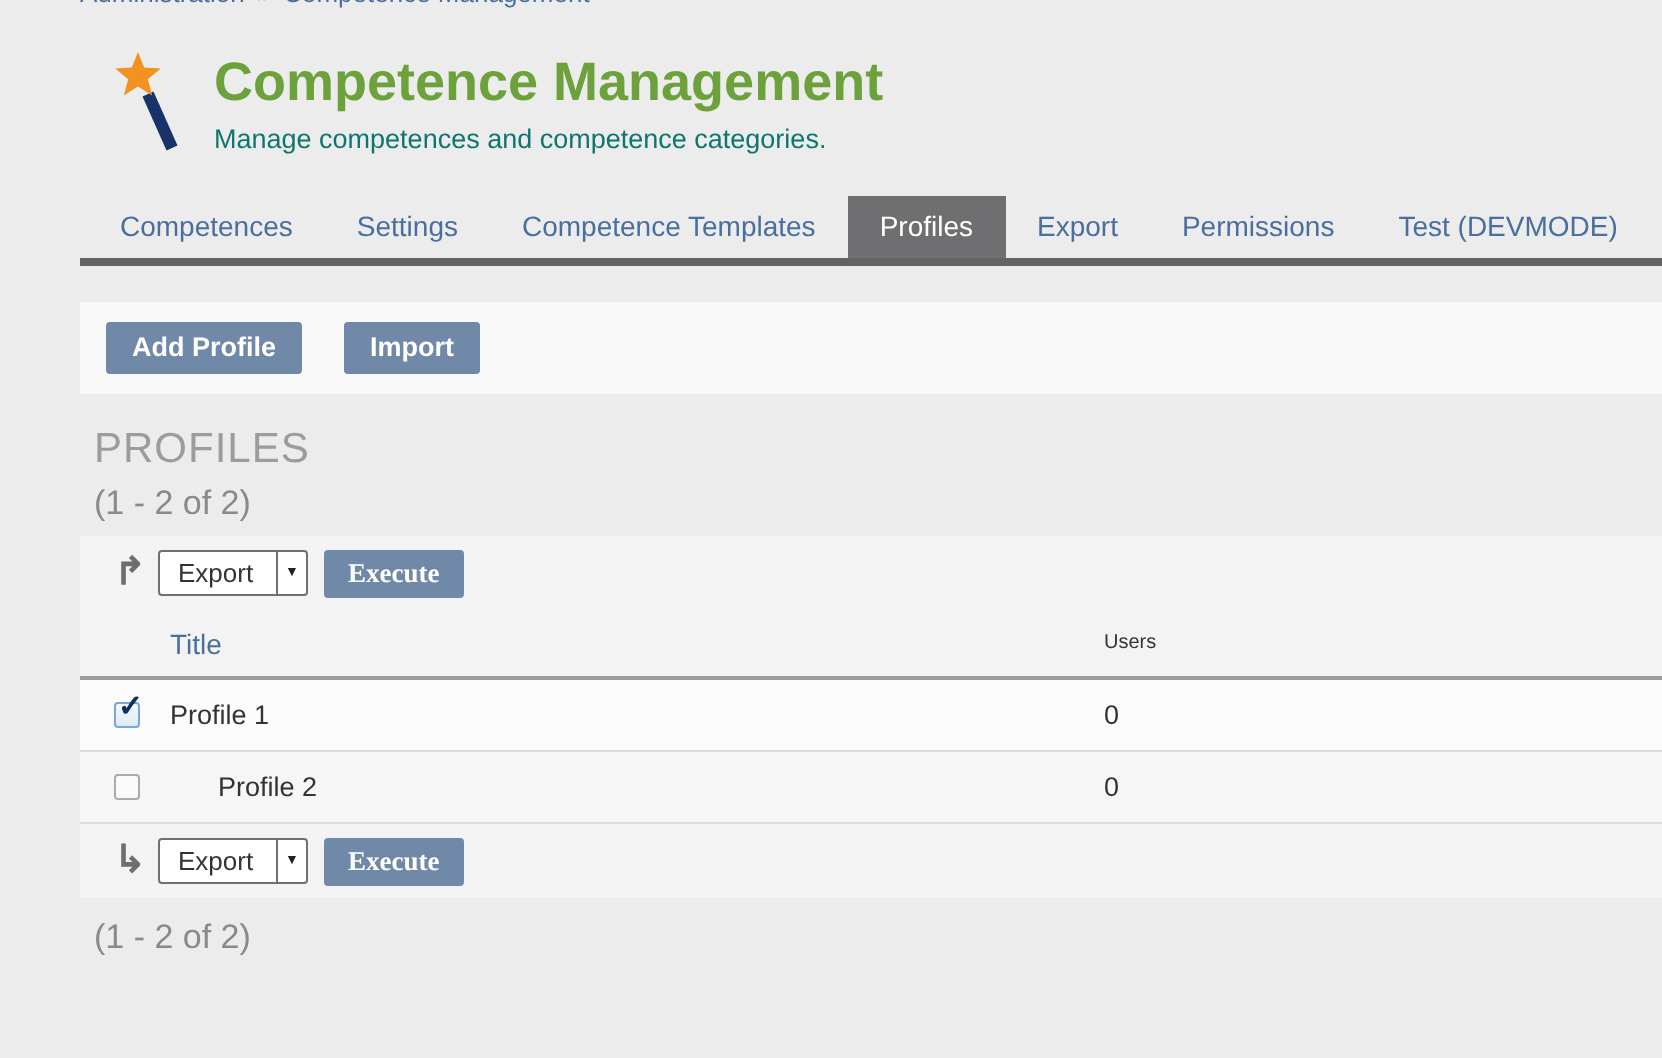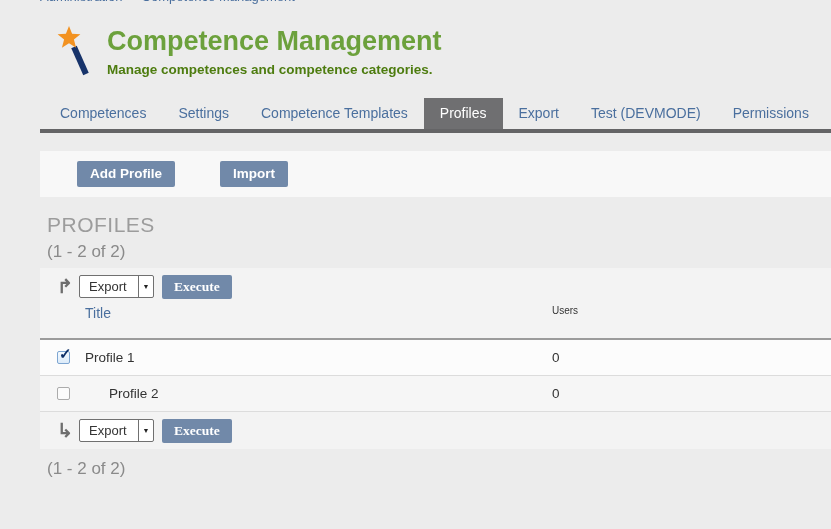--- a/index.html
+++ b/index.html
@@ -16,52 +16,52 @@
   .crumb-clip { position:absolute; top:0; left:40px; height:5px; overflow:hidden; width:400px; }
   .crumb-inner { position:relative; top:-11px; font-size:13px; line-height:16px; }
   .crumb-link { color:#4a6f9e; cursor:pointer; }
   .crumb-sep { color:#8a8a8a; padding:0 6px; }
 
   
   .page-header { display:flex; margin:26px 0 0 56px; }
   .wand { width:38px; height:52px; flex:0 0 auto; }
   .header-text { margin-left:13px; }
   .page-title { font-size:27px; font-weight:600; color:#6ca13c; line-height:1.15; }
-  .page-sub { font-size:13.5px; color:#4d7c0f; margin-top:5px;font-weight:bold; }
+  .page-sub { font-size:13.5px; color:#0f766e; margin-top:5px; }
 
   
   .tabbar { margin-top:20px; }
   .tabs-row { display:flex; margin-left:44px; }
   .tab { font-size:14px; color:#4a6f9e; padding:7px 16px 8px; cursor:pointer; white-space:nowrap; }
   .tab.active { background:#6f6f71; color:#fff; }
   .tab-underline { height:4px; background:#646466; margin-left:40px; }
 
   
   .action-band { margin:18px 0 0 40px; background:#f8f8f8; padding:10px 0 10px 13px; display:flex; gap:21px; }
   .btn {
     background:#7189a9; color:#fff; border:none; border-radius:2px;
     font-family:"Liberation Sans", sans-serif;
-    font-size:13.5px; font-weight:600; padding:5px 13px; cursor:pointer; line-height:1.2;margin-left:24px;
+    font-size:13.5px; font-weight:600; padding:5px 13px; cursor:pointer; line-height:1.2;
   }
 
   
   .section-head { margin:16px 0 0 47px; }
   .section-title { font-size:21px; font-weight:400; color:#9c9c9c; letter-spacing:0.5px; }
   .range-text { font-size:17px; color:#8a8a8a; margin-top:5px; }
 
   
   .panel { margin:6px 0 0 40px; background:#f3f3f3; }
   .bulk-row { display:flex; align-items:center; padding:7px 0 7px 17px; height:37px; }
   .dir-arrow { font-size:19px; font-weight:bold; color:#6e6e6e; width:16px; line-height:1; }
   .select { display:flex; align-items:stretch; background:#fff; border:1px solid #707070; border-radius:2px; height:23px; margin-left:6px; cursor:pointer; }
   .select-value { font-size:13px; color:#333; padding:3px 10px 0 9px; width:58px; }
   .select-arrow { border-left:1px solid #707070; width:15px; display:flex; align-items:center; justify-content:center; font-size:7px; color:#222; }
   .bulk-row .btn { margin-left:8px; padding:4px 12px;font-family:Liberation Serif, serif; }
 
-  .thead { display:flex; align-items:flex-start; height:35px; border-bottom:2px solid #9b9b9b; padding-left:45px; }
+  .thead { display:flex; align-items:center; height:35px; border-bottom:2px solid #9b9b9b; padding-left:45px; }
   .th-title { flex:1; font-size:14px; color:#4a6f9e; cursor:pointer; }
   .th-users { width:279px; flex:0 0 auto; font-size:10px; color:#333; }
 
   .trow { display:flex; align-items:center; height:36px; padding-left:17px; border-bottom:1px solid #dcdcdc; }
   .trow.row-0 { background:#fcfcfc; }
   .trow.row-1 { background:#f6f6f6;gap:24px; }
   .cell-title { flex:1; margin-left:15px; font-size:13.5px; color:#333; }
   .cell-users { width:279px; flex:0 0 auto; font-size:13.5px; color:#333; }
 
   .checkbox { position:relative; width:13px; height:13px; border:1px solid #ababab; background:#fbfbfb; border-radius:2px; cursor:pointer; flex:0 0 auto; }
@@ -90,22 +90,22 @@
   </div>
 </div>
 
 <div class="tabbar">
   <div class="tabs-row">
     <div class="tab">Competences</div>
     <div class="tab">Settings</div>
     <div class="tab">Competence Templates</div>
     <div class="tab active">Profiles</div>
     <div class="tab">Export</div>
+    <div class="tab">Permissions</div>
     <div class="tab">Test (DEVMODE)</div>
-    <div class="tab">Permissions</div>
   </div>
   <div class="tab-underline"></div>
 </div>
 
 <div class="action-band">
   <button class="btn">Add Profile</button>
   <button class="btn">Import</button>
 </div>
 
 <div class="section-head">

